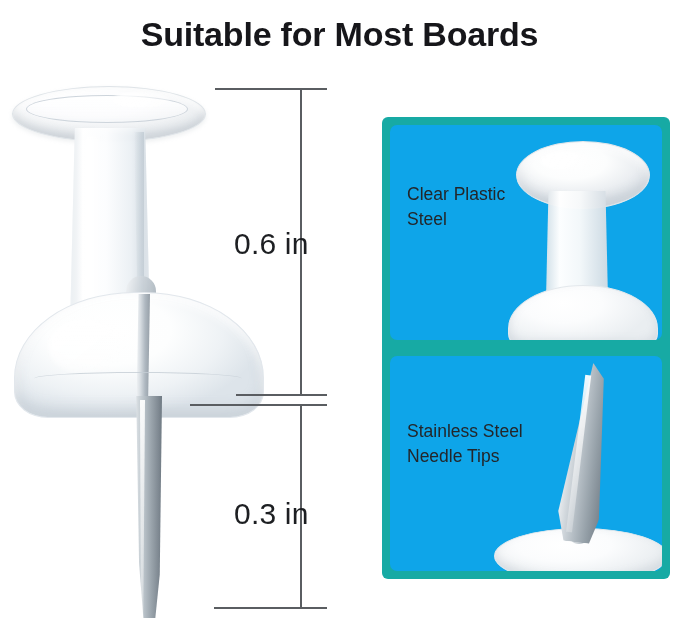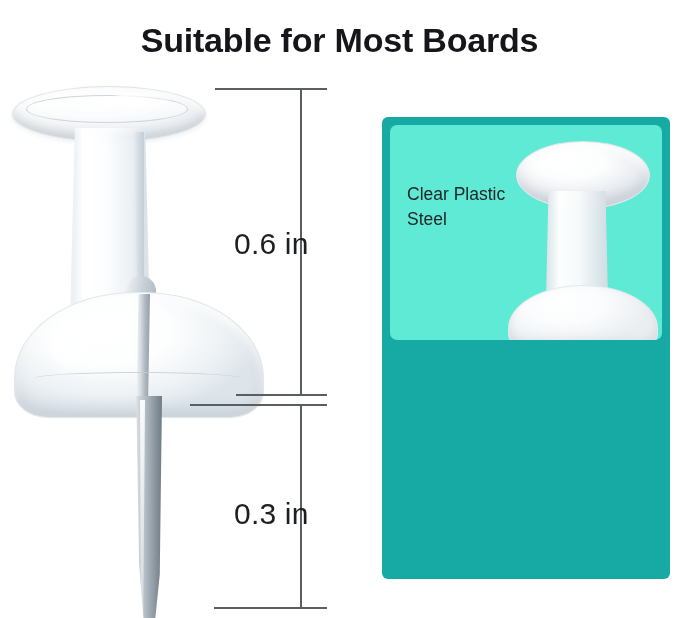--- a/index.html
+++ b/index.html
@@ -13,21 +13,21 @@
     position: relative;
     overflow: hidden;
     font-family: "Liberation Sans", sans-serif;
     -webkit-font-smoothing: antialiased;
   }
 
   
   .title {
     position: absolute;
     left: 0;
-    top: 18px;
+    top: 12px;
     width: 679px;
     text-align: center;
     font-size: 34px;
     font-weight: bold;
     color: #16161a;
     letter-spacing: -0.2px;
     line-height: 44px;
     white-space: nowrap;
   }
 
@@ -231,21 +231,21 @@
     height: 462px;
     background: #17aaa4;
     border-radius: 6px;
     padding: 8px;
     box-sizing: border-box;
   }
   .panel {
     position: relative;
     width: 272px;
     height: 215px;
-    background: #5eead4;
+    background: #0ea5e9;
     border-radius: 7px;
     overflow: hidden;
   }
   .panel + .panel { margin-top: 16px; }
   .panel-label {
     position: absolute;
     left: 17px;
     top: 57px;
     font-size: 17.5px;
     line-height: 25px;
@@ -390,13 +390,23 @@
     <div class="p1-head"></div>
     <div class="p1-head-gloss"></div>
     <div class="p1-shaft"></div>
     <div class="p1-base"></div>
     <div class="panel-label">
       <div>Clear Plastic</div>
       <div>Steel</div>
     </div>
   </div>
 
+  <div class="panel">
+    <div class="p2-base"></div>
+    <div class="p2-collar"></div>
+    <div class="p2-needle"></div>
+    <div class="p2-needle-shine"></div>
+    <div class="panel-label low">
+      <div>Stainless Steel</div>
+      <div>Needle Tips</div>
+    </div>
+  </div>
 </div>
 
 </body></html>

